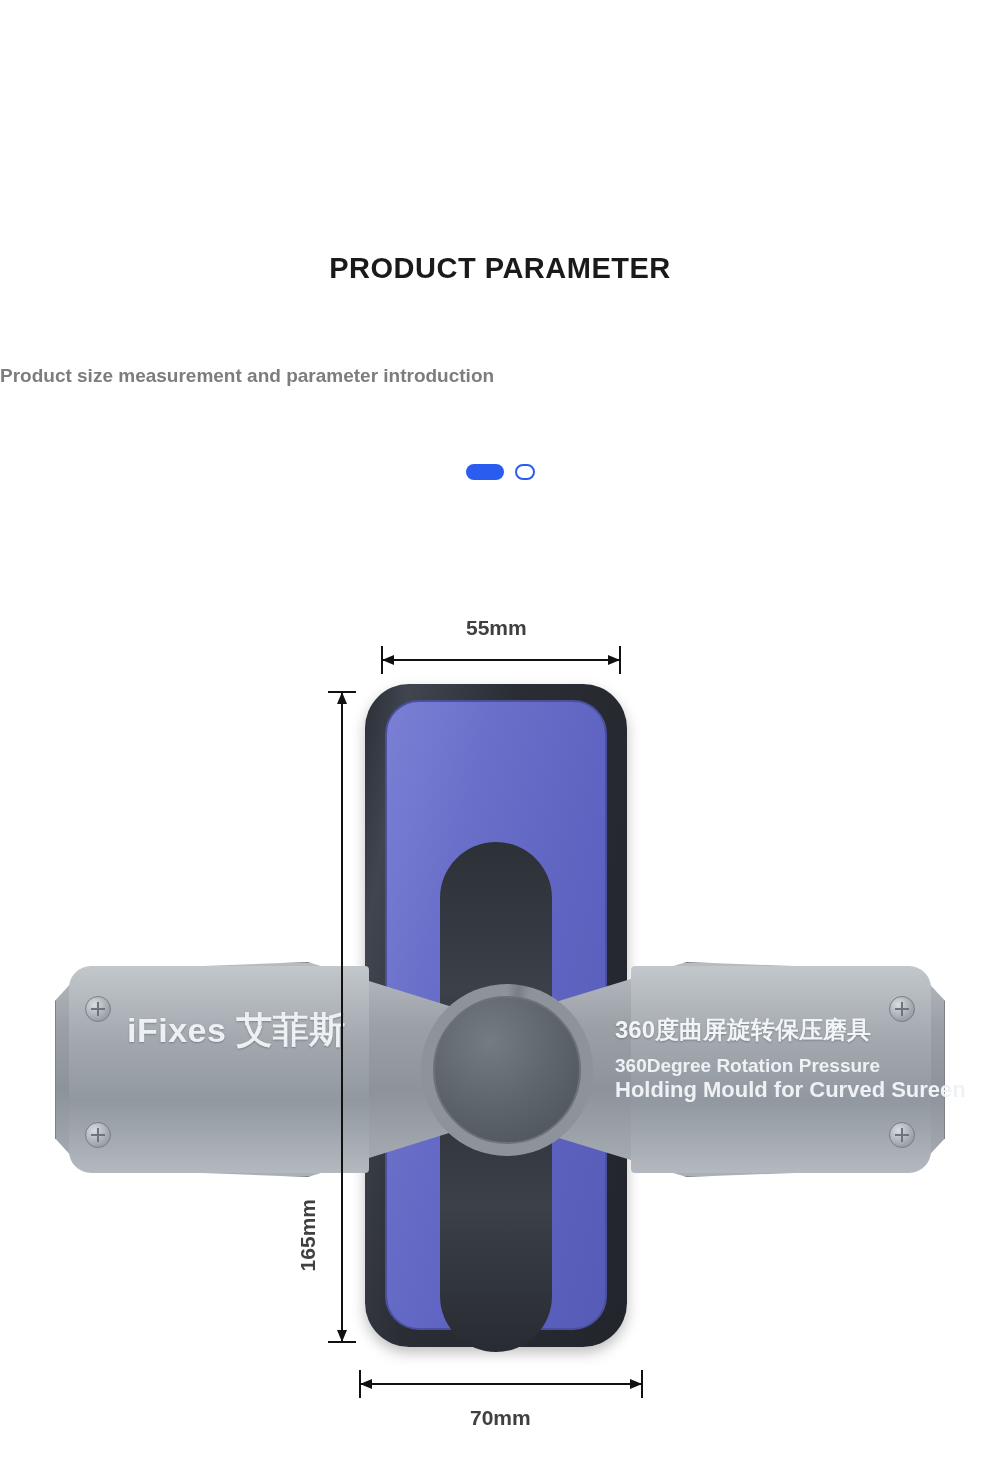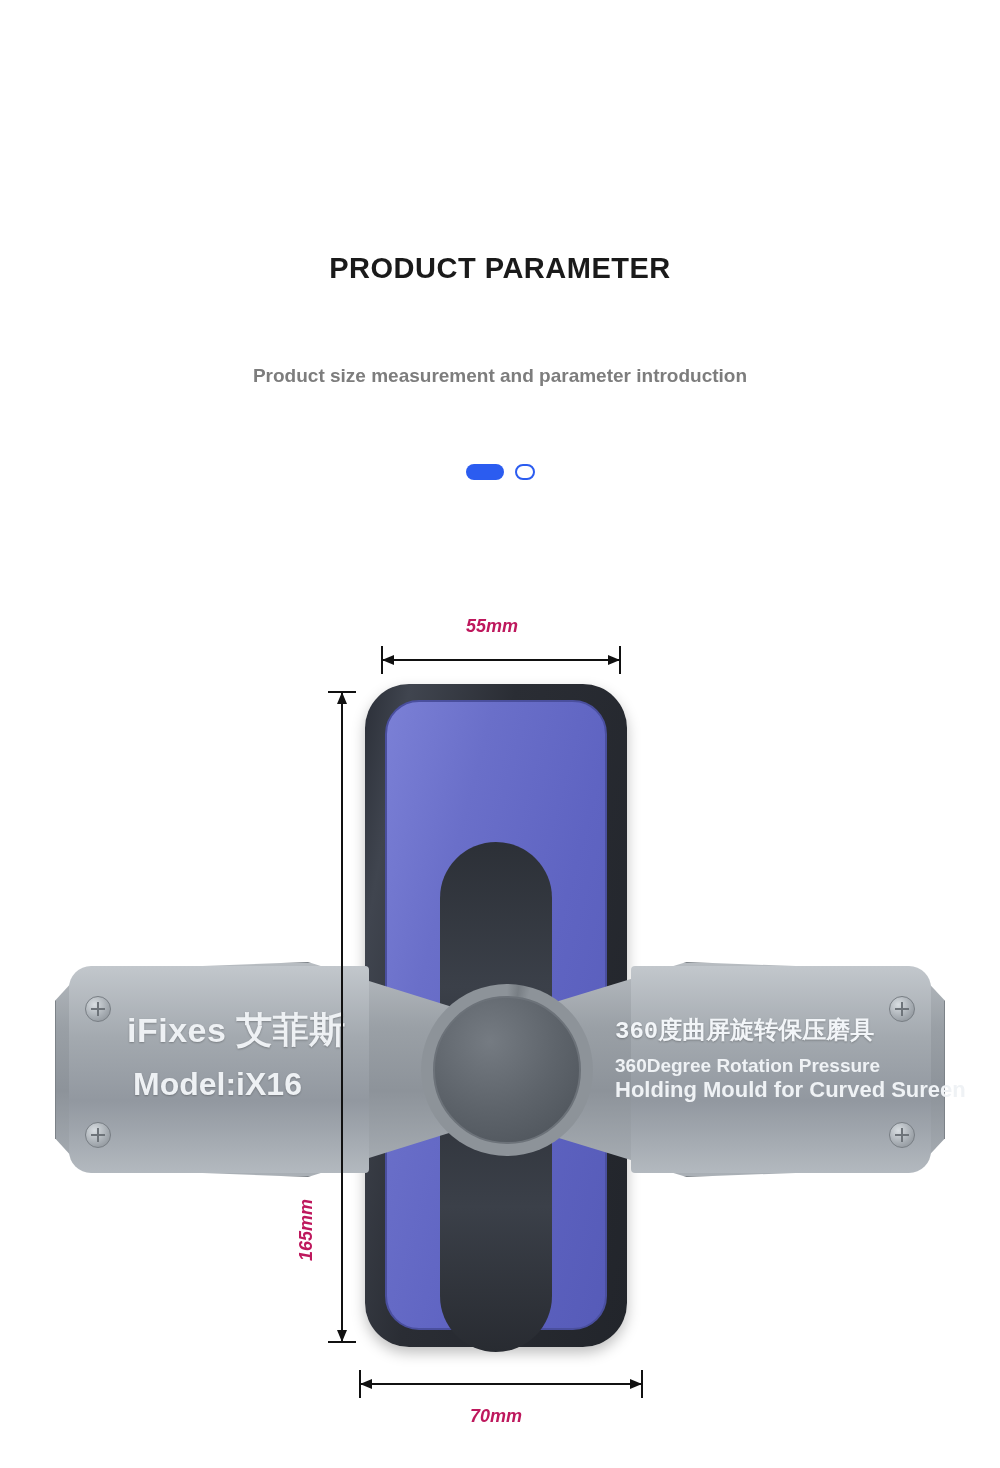--- a/index.html
+++ b/index.html
@@ -31,21 +31,21 @@
     font-size: 29px;
     font-weight: bold;
     letter-spacing: 0.5px;
     color: #1a1a1a;
   }
   .subtitle {
     position: absolute;
     top: 331px;
     left: 0;
     width: 1000px;
-    text-align: center;
+    text-align: left;
     font-size: 19px;
     font-weight: bold;
     color: #7d7d7d;
   }
   .pager {
     position: absolute;
     top: 430px;
     left: 0;
     width: 1000px;
     display: flex;
@@ -73,25 +73,24 @@
     position: absolute;
     top: 560px;
     left: 0;
     width: 1000px;
     height: 880px;
   }
 
   
   .dim-label {
     position: absolute;
-    font-size: 18px;
-    font-weight: bold;
-    color: #be185d;
-    white-space: nowrap;
-    font-style: italic;
+    font-size: 21px;
+    font-weight: bold;
+    color: #404040;
+    white-space: nowrap;
   }
   .dim-top { top: 22px; left: 466px; }
   .dim-bottom { top: 812px; left: 470px; text-align: right; }
   .dim-left {
     top: 605px;
     left: 296px;
     writing-mode: vertical-rl;
     transform: rotate(180deg);
     transform-origin: center;
   }
@@ -241,21 +240,20 @@
   }
   .desc-right-cn {
     position: absolute;
     left: 560px;
     top: 330px;
     color: #f2f5f8;
     font-size: 24px;
     font-weight: bold;
     white-space: nowrap;
     text-shadow: 0 1px 2px rgba(0,0,0,0.25);
-    font-family: Liberation Mono, monospace;
   }
   .desc-right-en1 {
     position: absolute;
     left: 560px;
     top: 371px;
     color: #eff2f5;
     font-size: 19px;
     font-weight: bold;
     white-space: nowrap;
   }
@@ -310,21 +308,20 @@
 
       <div class="screw screw-tl"></div>
       <div class="screw screw-bl"></div>
       <div class="screw screw-tr"></div>
       <div class="screw screw-br"></div>
 
       <div class="brand-left">
         <span>iFixes</span>
         <span class="cn">艾菲斯</span>
       </div>
-      <div class="model-left">Model:iX16</div>
 
       <div class="desc-right-cn">360度曲屏旋转保压磨具</div>
       <div class="desc-right-en1">360Degree Rotation Pressure</div>
       <div class="desc-right-en2">Holding Mould for Curved Sureen</div>
 
       <div class="knob-wrap">
         <div class="knob-gear"></div>
         <div class="knob-main"></div>
       </div>
     </div>

